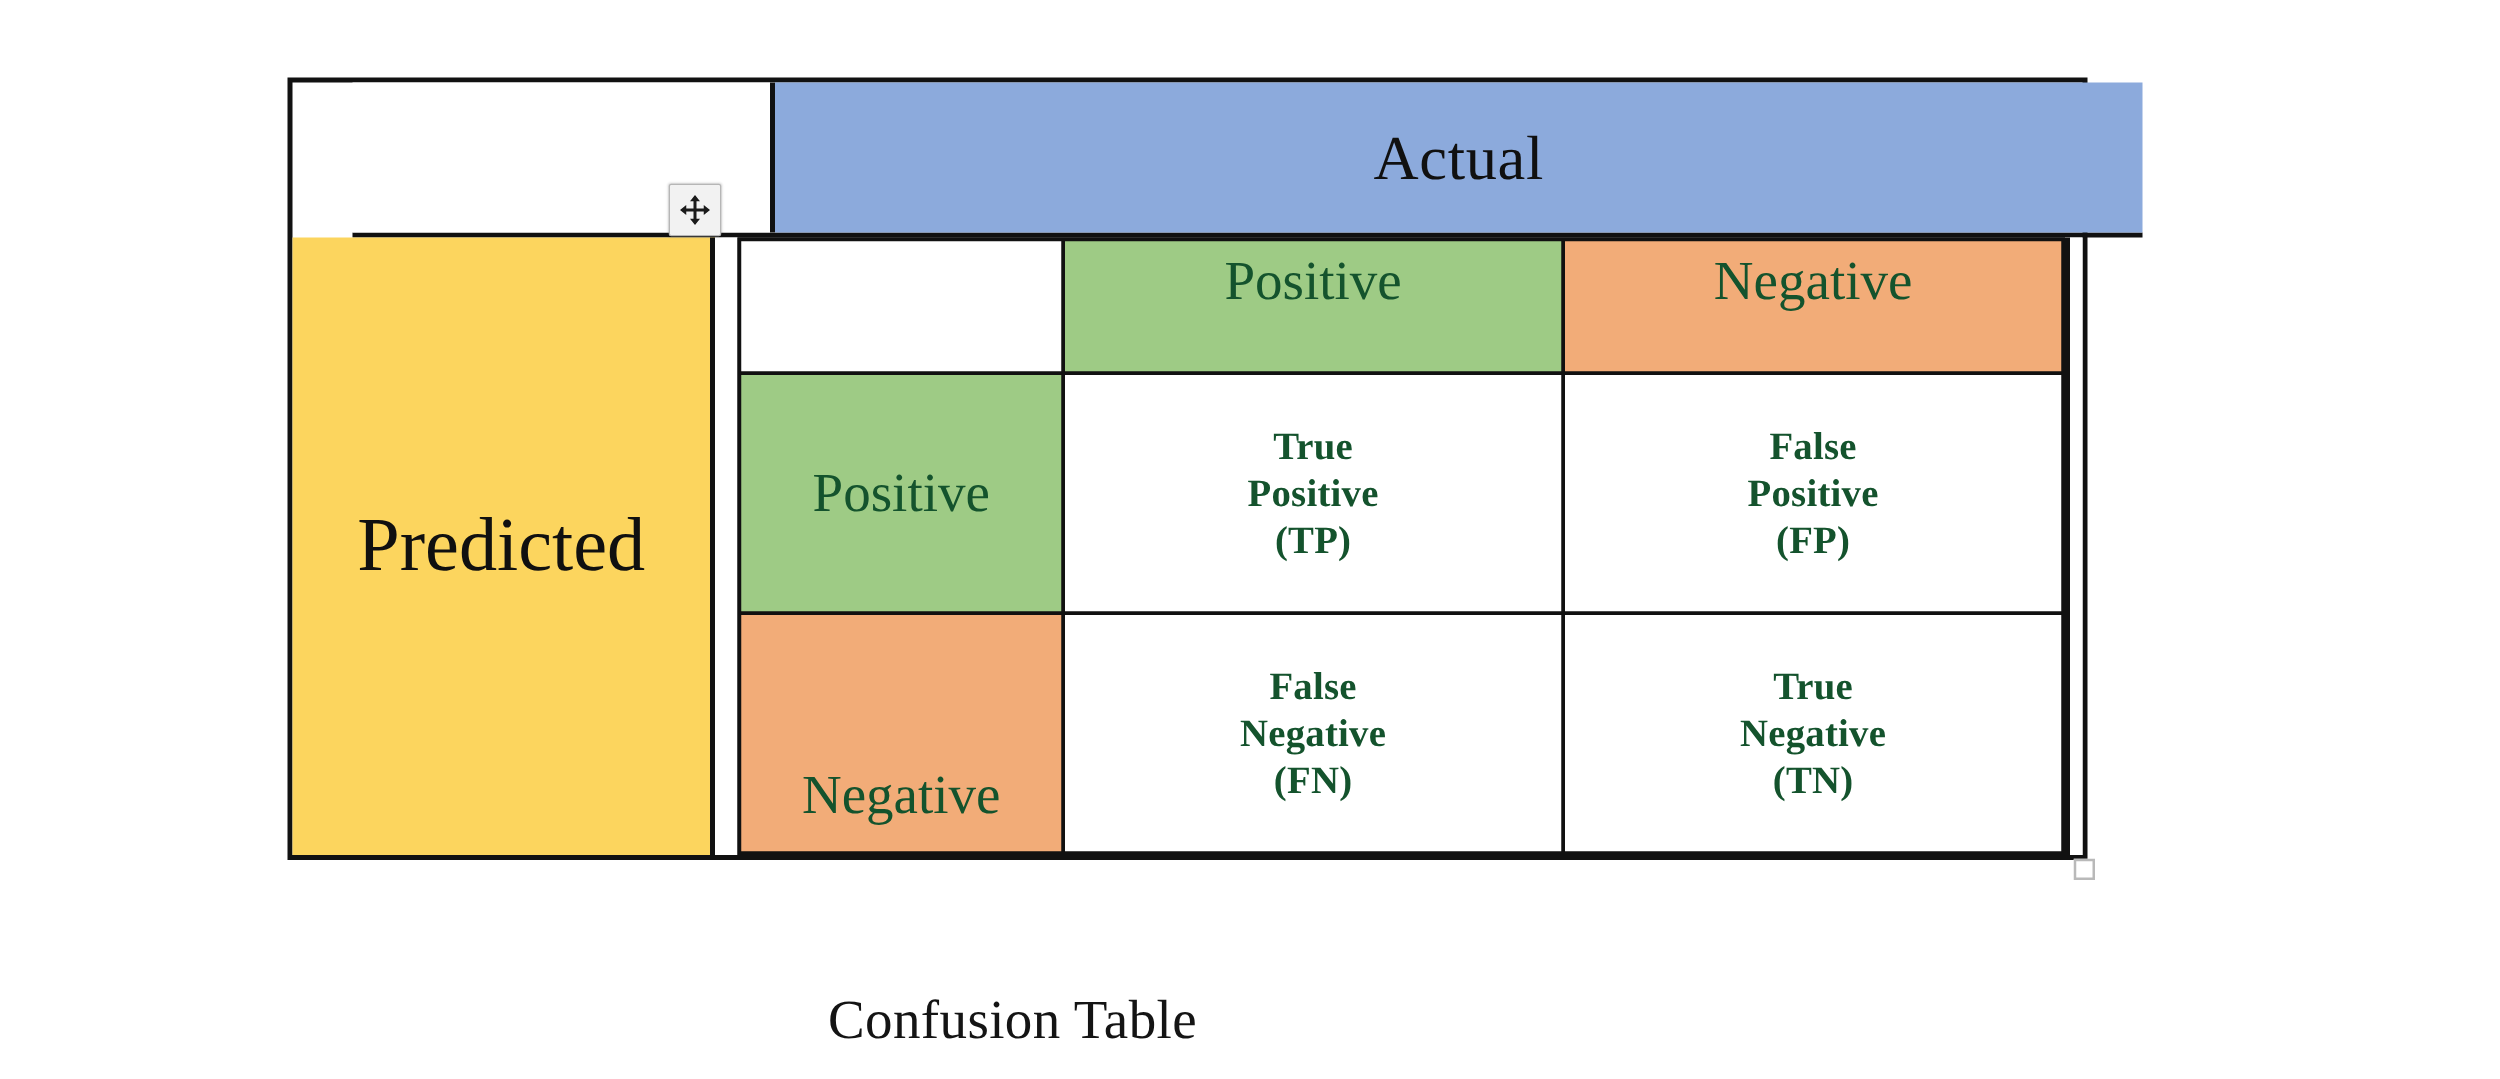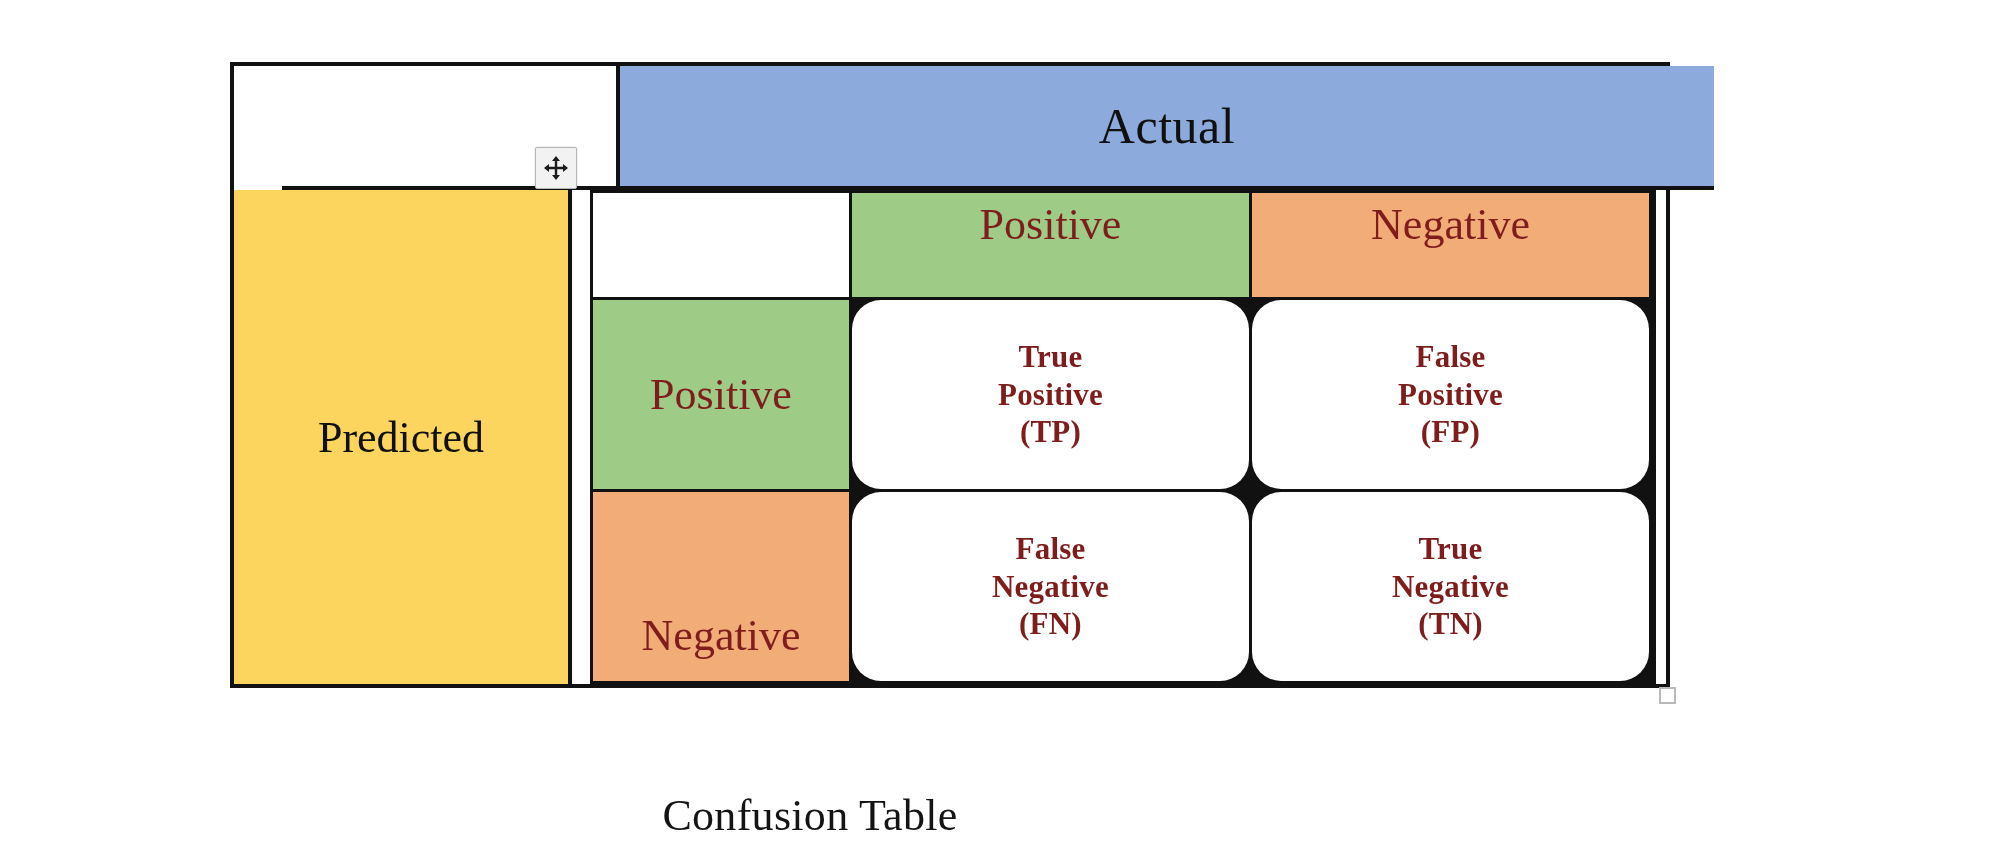--- a/index.html
+++ b/index.html
@@ -71,21 +71,21 @@
   #predicted-band {
     position: absolute;
     left: 0; top: 0;
     width: 338px;
     height: 100%;
     box-sizing: border-box;
     border-right: 4px solid #111111;
     display: flex;
     align-items: center;
     justify-content: center;
-    font-size: 44px;
+    font-size: 61px;
     color: #101010;
   }
   
   #gutter-left {
     position: absolute;
     left: 338px; top: 0;
     width: 18px; height: 100%;
     background: #ffffff;
   }
   #gutter-right {
@@ -112,30 +112,29 @@
     border: 3px solid #111111;
     box-sizing: border-box;
   }
   .cell {
     background: #ffffff;
     display: flex;
     align-items: center;
     justify-content: center;
     text-align: center;
     font-size: 44px;
-    color: #7f1d1d;
+    color: #14532d;
     overflow: hidden;
   }
   .cell.heading-col   { font-size: 44px; }
   .cell.valuecell {
     font-weight: bold;
     font-size: 31px;
     line-height: 1.22;
     letter-spacing: 0.2px;
-    border-radius: 29px;
   }
   .cell.align-top    { align-items: flex-start; padding-top: 6px; }
   .cell.align-bottom { align-items: flex-end;  padding-bottom: 20px; }
   .cell.blank { }
 
   
   #move-handle {
     position: absolute;
     left: 535px;
     top: 147px;

